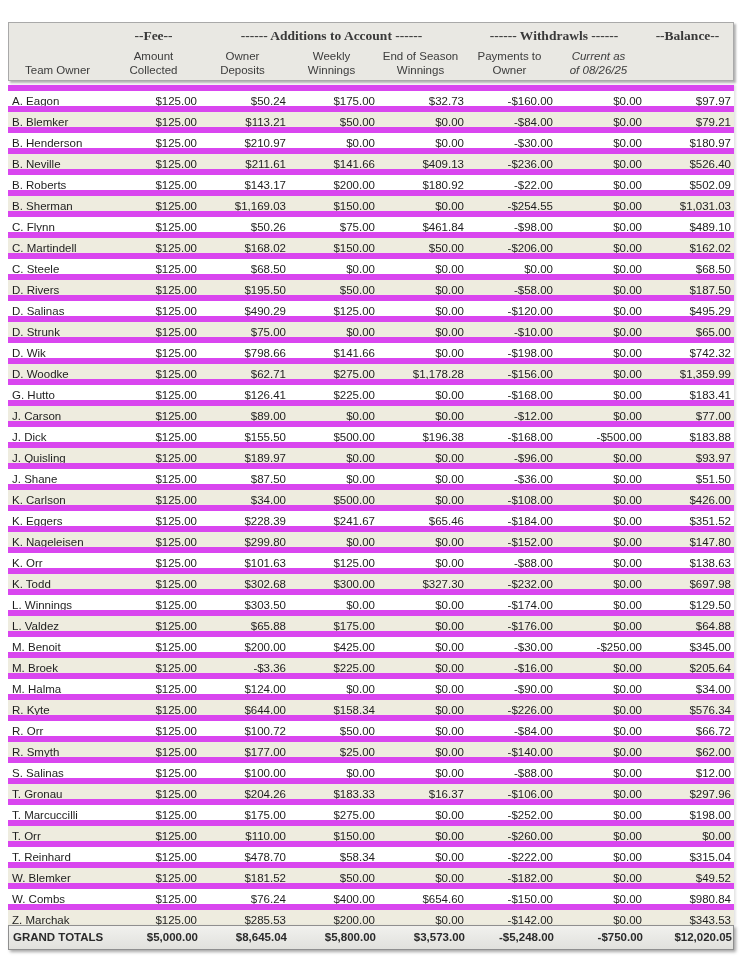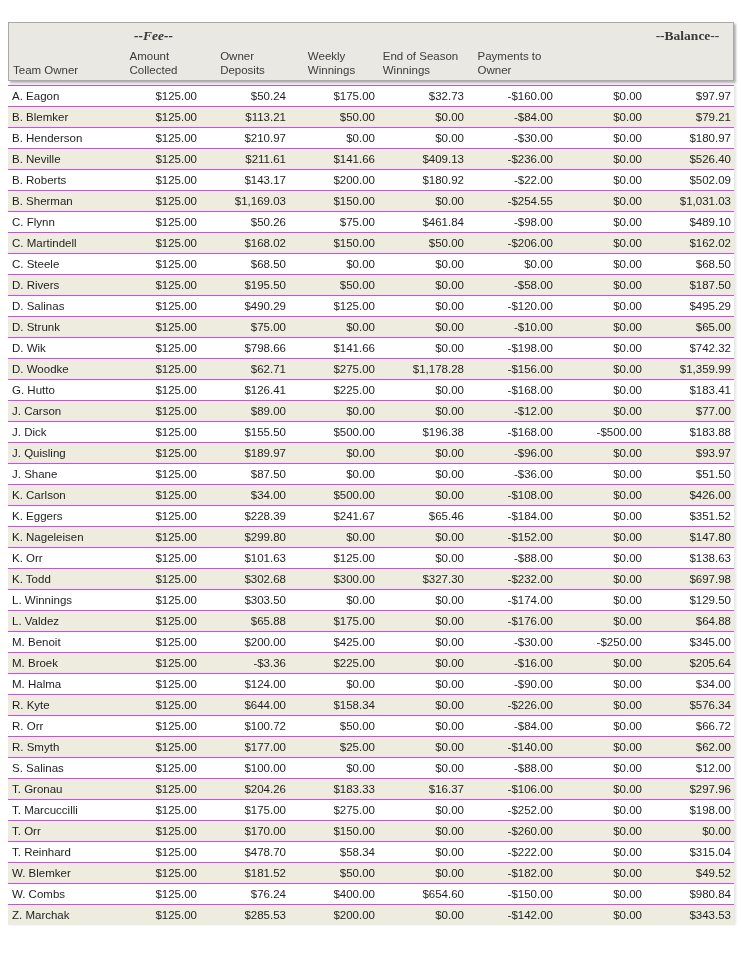--- a/index.html
+++ b/index.html
@@ -23,36 +23,36 @@
     box-shadow:2px 2px 2px rgba(0,0,0,0.3);
     box-sizing:border-box;
     padding:4px 0 3px 0;
     overflow:hidden;
   }
   .group-cell {
     font-family:"Liberation Serif", serif;
     font-weight:bold; font-size:13.5px; color:#3a3a3a;
     text-align:center; line-height:17px; white-space:nowrap;
   }
-  .gc-fee      { grid-column:2;font-style:italic; }
+  .gc-fee      { grid-column:2; }
   .gc-add      { grid-column:3 / span 3; }
   .gc-wd       { grid-column:6 / span 2; }
   .gc-bal      { grid-column:8; }
   .sub-row .cell-h {
     font-size:11.5px; color:#3c3c3c; line-height:13.5px;
-    white-space:pre-line; text-align:left;
+    white-space:pre-line; text-align:center;
     display:flex; flex-direction:column; justify-content:flex-end; align-items:center;
     min-height:31px; padding-top:2px;
   }
-  .sub-row .cell-h.owner-h { align-items:flex-start; text-align:left; padding-left:4px; }
+  .sub-row .cell-h.owner-h { align-items:flex-start; text-align:left; padding-left:16px; }
   .sub-row .cell-h.italic  { font-style:italic; }
 
   
   .body-rows { margin-top:4px; box-shadow:2px 0 2px rgba(0,0,0,0.10); }
-  .row { height:21px; box-sizing:border-box; border-top:1px solid #d946ef; }
+  .row { height:21px; box-sizing:border-box; border-top:6px solid #d946ef; }
   .body-rows .row:nth-child(even) { background:#eeecdf; }
   .cell {
     font-size:11.5px; color:#1e1e1e; line-height:20px;
     white-space:nowrap; overflow:hidden;
   }
   .cell.owner { text-align:left; padding-left:4px; }
   .cell.num   { text-align:right; }
 
   
   .totals-box {
@@ -66,34 +66,38 @@
   .totals-box .cell { font-weight:bold; color:#2a2a2a; }
 </style>
 </head>
 <body>
 
 <div class="table-wrap">
 
   <div class="head-box">
     <div class="grid group-row">
       <div class="group-cell gc-fee">--Fee--</div>
+      <div class="group-cell gc-add">------ Additions to Account ------</div>
+      <div class="group-cell gc-wd">------ Withdrawls ------</div>
       <div class="group-cell gc-bal">--Balance--</div>
     </div>
     <div class="grid sub-row">
       <div class="cell-h owner-h">Team Owner</div>
       <div class="cell-h">Amount
 Collected</div>
       <div class="cell-h">Owner
 Deposits</div>
       <div class="cell-h">Weekly
 Winnings</div>
       <div class="cell-h">End of Season
 Winnings</div>
       <div class="cell-h">Payments to
 Owner</div>
+      <div class="cell-h italic">Current as
+of 08/26/25</div>
     </div>
   </div>
 
   <div class="body-rows">
       <div class="grid row">
         <div class="cell owner">A. Eagon</div>
         <div class="cell num">$125.00</div>
         <div class="cell num">$50.24</div>
         <div class="cell num">$175.00</div>
         <div class="cell num">$32.73</div>
@@ -437,21 +441,21 @@
         <div class="cell num">$175.00</div>
         <div class="cell num">$275.00</div>
         <div class="cell num">$0.00</div>
         <div class="cell num">-$252.00</div>
         <div class="cell num">$0.00</div>
         <div class="cell num">$198.00</div>
       </div>
       <div class="grid row">
         <div class="cell owner">T. Orr</div>
         <div class="cell num">$125.00</div>
-        <div class="cell num">$170.00</div>
+        <div class="cell num">$110.00</div>
         <div class="cell num">$150.00</div>
         <div class="cell num">$0.00</div>
         <div class="cell num">-$260.00</div>
         <div class="cell num">$0.00</div>
         <div class="cell num">$0.00</div>
       </div>
       <div class="grid row">
         <div class="cell owner">T. Reinhard</div>
         <div class="cell num">$125.00</div>
         <div class="cell num">$478.70</div>
@@ -486,14 +490,26 @@
         <div class="cell num">$125.00</div>
         <div class="cell num">$285.53</div>
         <div class="cell num">$200.00</div>
         <div class="cell num">$0.00</div>
         <div class="cell num">-$142.00</div>
         <div class="cell num">$0.00</div>
         <div class="cell num">$343.53</div>
       </div>
     </div>
 
+  <div class="totals-box">
+      <div class="grid row">
+        <div class="cell owner">GRAND TOTALS</div>
+        <div class="cell num">$5,000.00</div>
+        <div class="cell num">$8,645.04</div>
+        <div class="cell num">$5,800.00</div>
+        <div class="cell num">$3,573.00</div>
+        <div class="cell num">-$5,248.00</div>
+        <div class="cell num">-$750.00</div>
+        <div class="cell num">$12,020.05</div>
+      </div>
+    </div>
 
 </div>
 
 </body></html>

